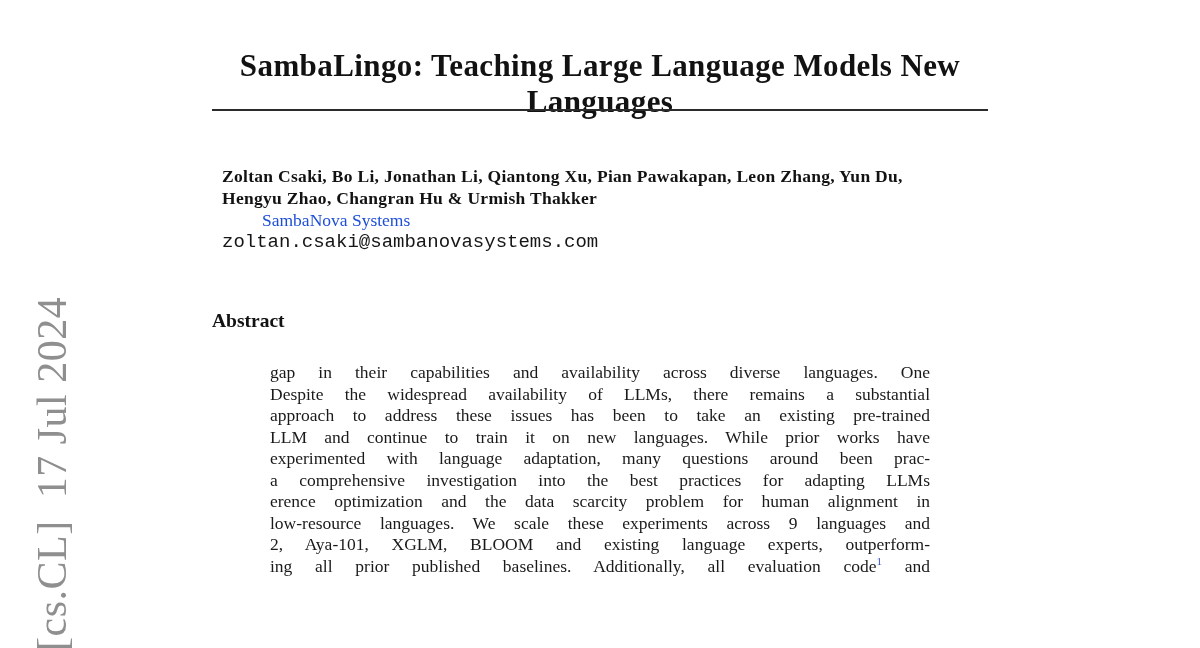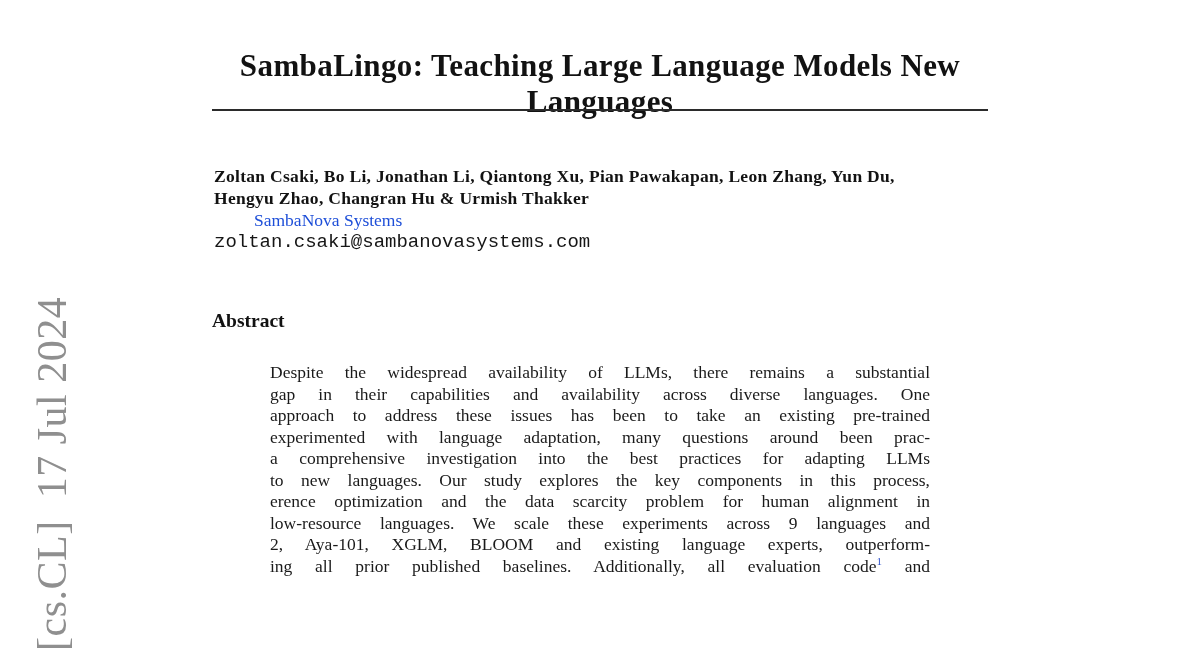--- a/index.html
+++ b/index.html
@@ -39,21 +39,21 @@
   .title-rule {
     position: absolute;
     left: 212px;
     top: 109px;
     width: 776px;
     height: 2px;
     background: #2b2b2b;
   }
   .authors {
     position: absolute;
-    left: 214px;
+    left: 222px;
     top: 165px;
     width: 770px;
     font-size: 17.5px;
     line-height: 22px;
   }
   .authors .bold-line {
     font-weight: bold;
     letter-spacing: 0.3px;
     color: #121212;
   }
@@ -116,26 +116,26 @@
     <div class="bold-line">Zoltan Csaki, Bo Li, Jonathan Li, Qiantong Xu, Pian Pawakapan, Leon Zhang, Yun Du,</div>
     <div class="bold-line">Hengyu Zhao, Changran Hu &amp; Urmish Thakker</div>
     <div class="affiliation">SambaNova Systems</div>
     <div class="email">zoltan.csaki@sambanovasystems.com</div>
   </div>
 
   <h2 class="abstract-heading">Abstract</h2>
 
   <div class="abstract-body">
     <div>
+        <div class="abs-line">gap in their capabilities and availability across diverse languages. One</div>
         <div class="abs-line">Despite the widespread availability of LLMs, there remains a substantial</div>
-        <div class="abs-line">gap in their capabilities and availability across diverse languages. One</div>
         <div class="abs-line">approach to address these issues has been to take an existing pre-trained</div>
+        <div class="abs-line">LLM and continue to train it on new languages. While prior works have</div>
         <div class="abs-line">experimented with language adaptation, many questions around been prac-</div>
         <div class="abs-line">a comprehensive investigation into the best practices for adapting LLMs</div>
-        <div class="abs-line">to new languages. Our study explores the key components in this process,</div>
         <div class="abs-line">erence optimization and the data scarcity problem for human alignment in</div>
         <div class="abs-line">low-resource languages. We scale these experiments across 9 languages and</div>
         <div class="abs-line">2, Aya-101, XGLM, BLOOM and existing language experts, outperform-</div>
       </div>
     <div class="abs-line">
       <span>ing all prior published baselines. Additionally, all evaluation code</span><sup class="footnote-ref">1</sup><span> and</span>
     </div>
   </div>
 
 </div>

